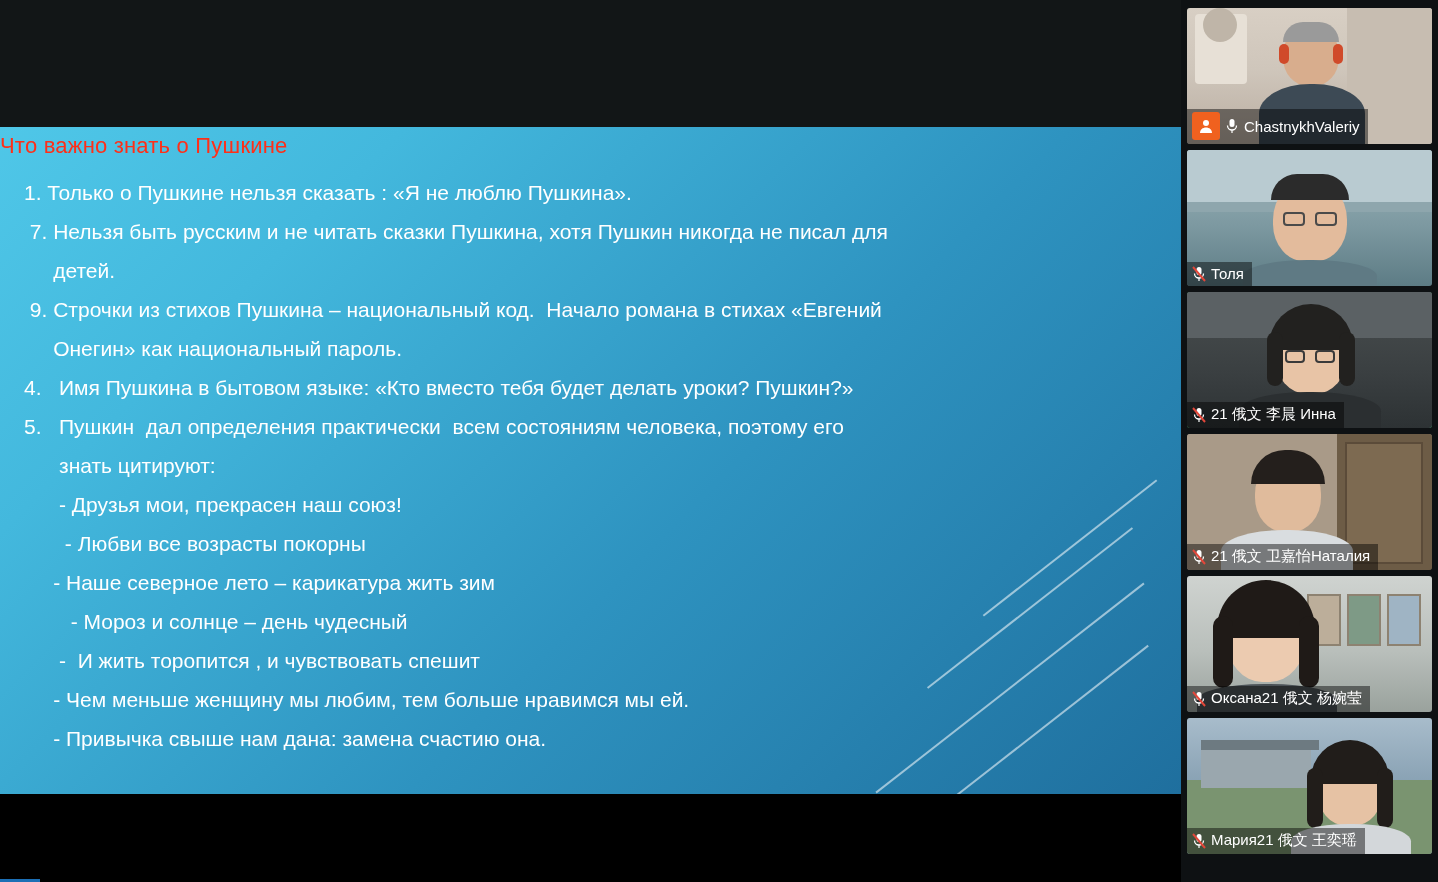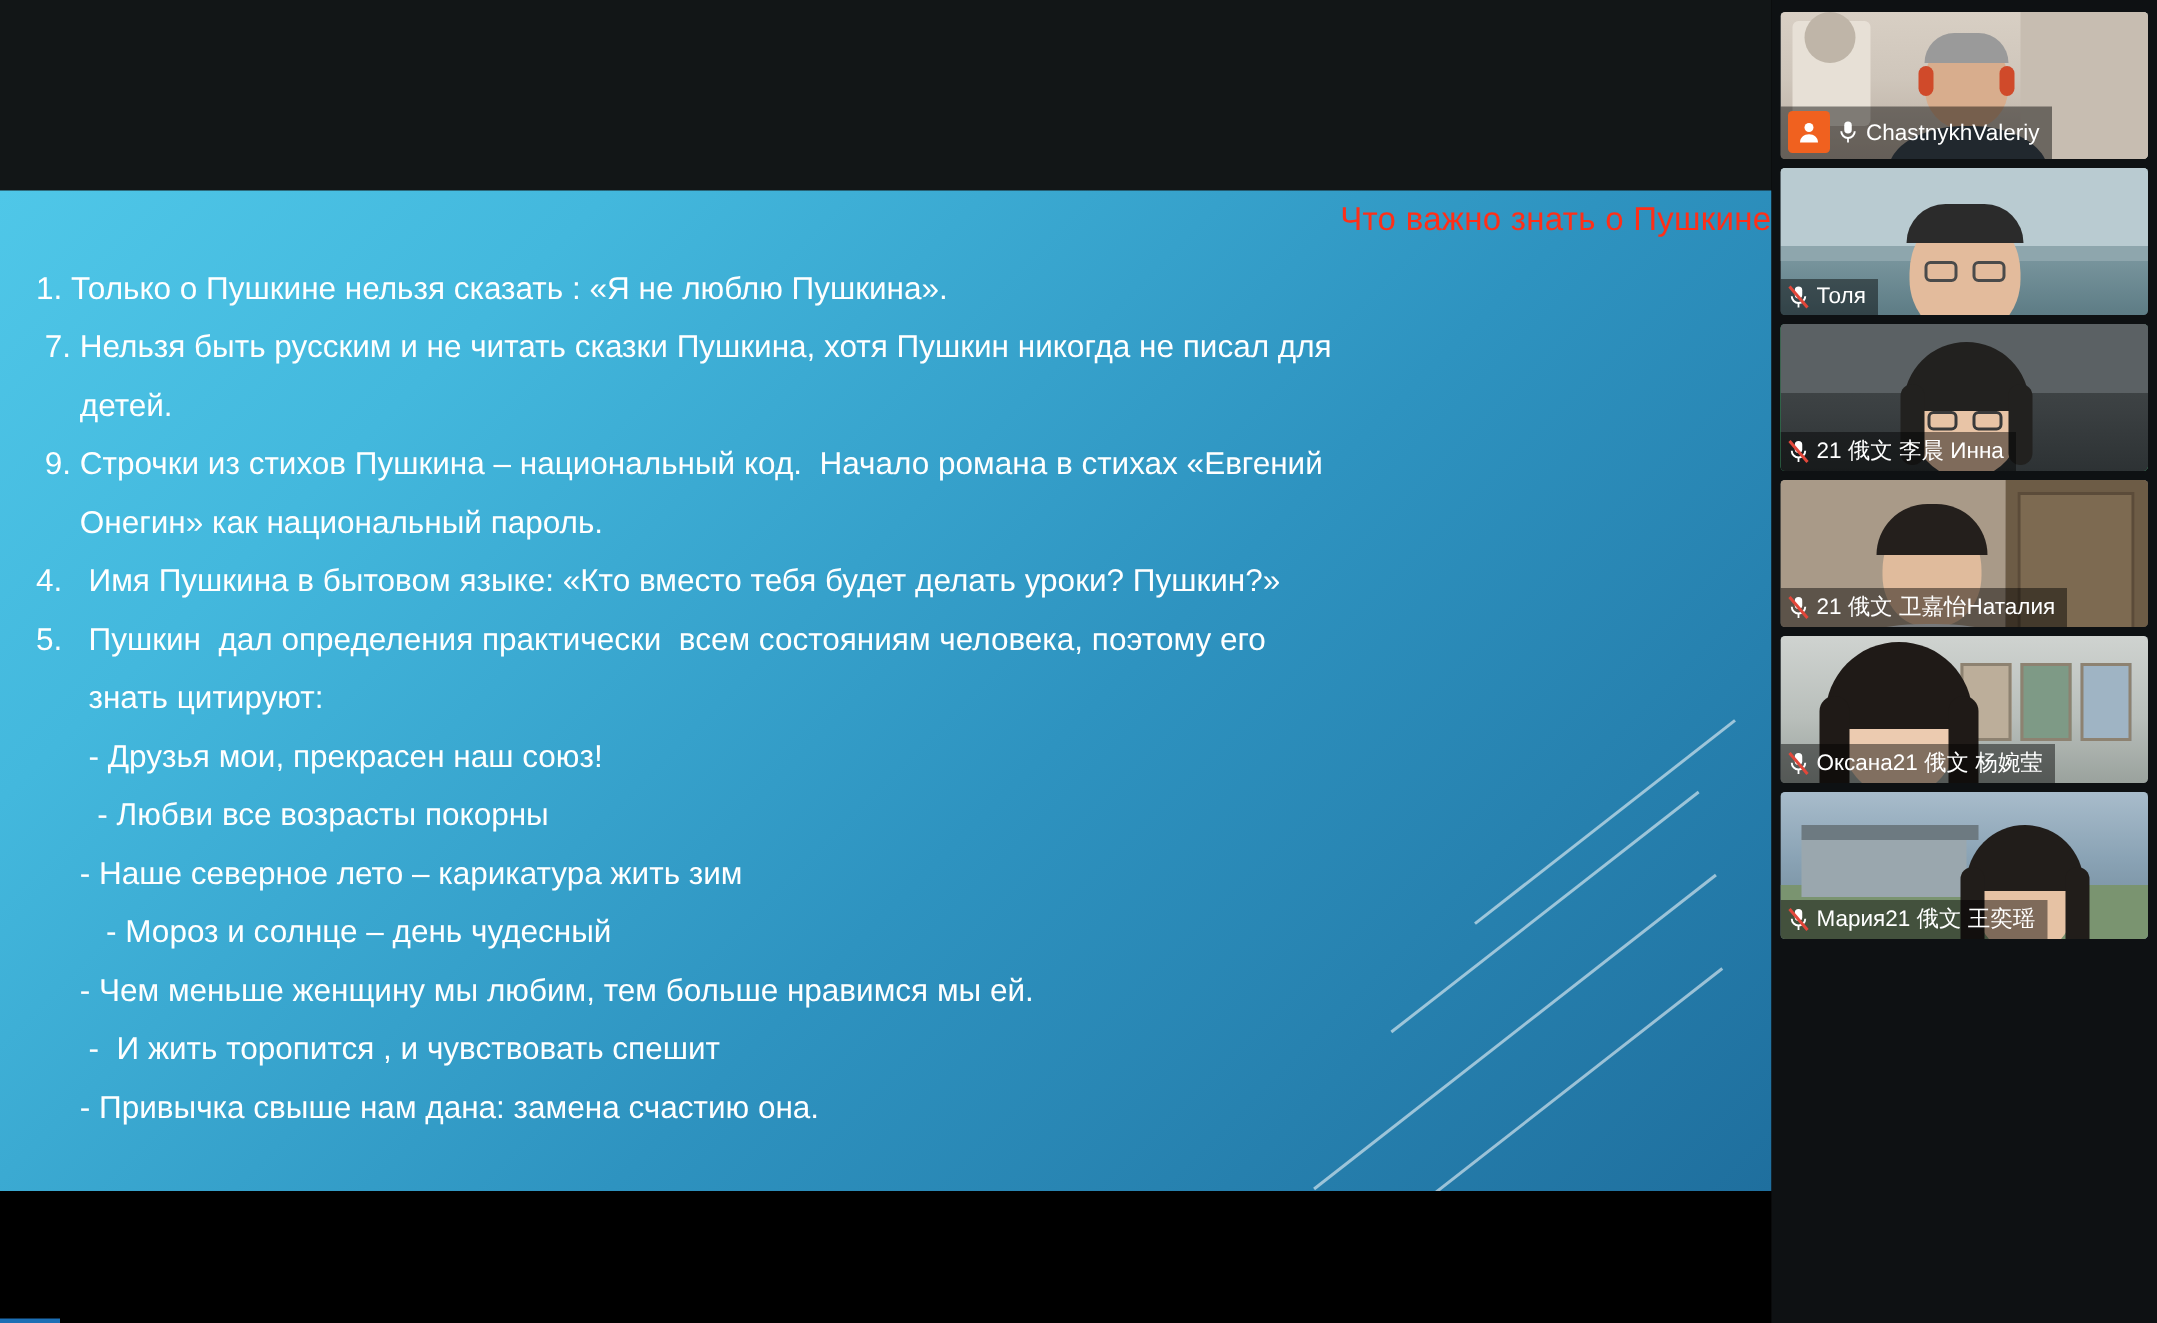--- a/index.html
+++ b/index.html
@@ -46,21 +46,21 @@
   }
   .streak.s1 { width: 340px; left: 840px; top: 560px; transform: rotate(-38deg); }
   .streak.s2 { width: 300px; left: 880px; top: 610px; transform: rotate(-38deg); }
   .streak.s3 { width: 260px; left: 900px; top: 480px; transform: rotate(-38deg); }
   .streak.s4 { width: 220px; left: 960px; top: 420px; transform: rotate(-38deg); }
 
   #slide-title {
     position: absolute;
     top: 6px;
     width: 100%;
-    text-align: right;
+    text-align: left;
     color: #ff2f18;
     font-size: 22px;
     letter-spacing: 0.2px;
   }
 
   #slide-body {
     position: absolute;
     top: 46px;
     left: 24px;
     right: 180px;
@@ -77,21 +77,21 @@
     top: 0;
     width: 257px;
     height: 882px;
     background: #0e1113;
     padding: 8px 6px 0 6px;
   }
 
   .tile {
     position: relative;
     width: 245px;
-    height: 98px;
+    height: 136px;
     margin-bottom: 6px;
     border-radius: 3px;
     overflow: hidden;
     background: #2a3338;
   }
   .tile.active { outline: 2px solid #3bbd6f; outline-offset: -2px; }
 
   .tile .vid { position: absolute; inset: 0; }
 
   .namebar {
@@ -183,22 +183,22 @@
         <div class="ln">     детей.</div>
         <div class="ln"> 9. Строчки из стихов Пушкина – национальный код.  Начало романа в стихах «Евгений</div>
         <div class="ln">     Онегин» как национальный пароль.</div>
         <div class="ln">4.   Имя Пушкина в бытовом языке: «Кто вместо тебя будет делать уроки? Пушкин?»</div>
         <div class="ln">5.   Пушкин  дал определения практически  всем состояниям человека, поэтому его</div>
         <div class="ln">      знать цитируют:</div>
         <div class="ln">      - Друзья мои, прекрасен наш союз!</div>
         <div class="ln">       - Любви все возрасты покорны</div>
         <div class="ln">     - Наше северное лето – карикатура жить зим</div>
         <div class="ln">        - Мороз и солнце – день чудесный</div>
+        <div class="ln">      -  И жить торопится , и чувствовать спешит</div>
         <div class="ln">     - Чем меньше женщину мы любим, тем больше нравимся мы ей.</div>
-        <div class="ln">      -  И жить торопится , и чувствовать спешит</div>
         <div class="ln">     - Привычка свыше нам дана: замена счастию она.</div>
       </div>
     </div>
 
     <div id="bottom-bar">
       <div id="progress-line"></div>
     </div>
   </div>
 
   <div id="filmstrip">

